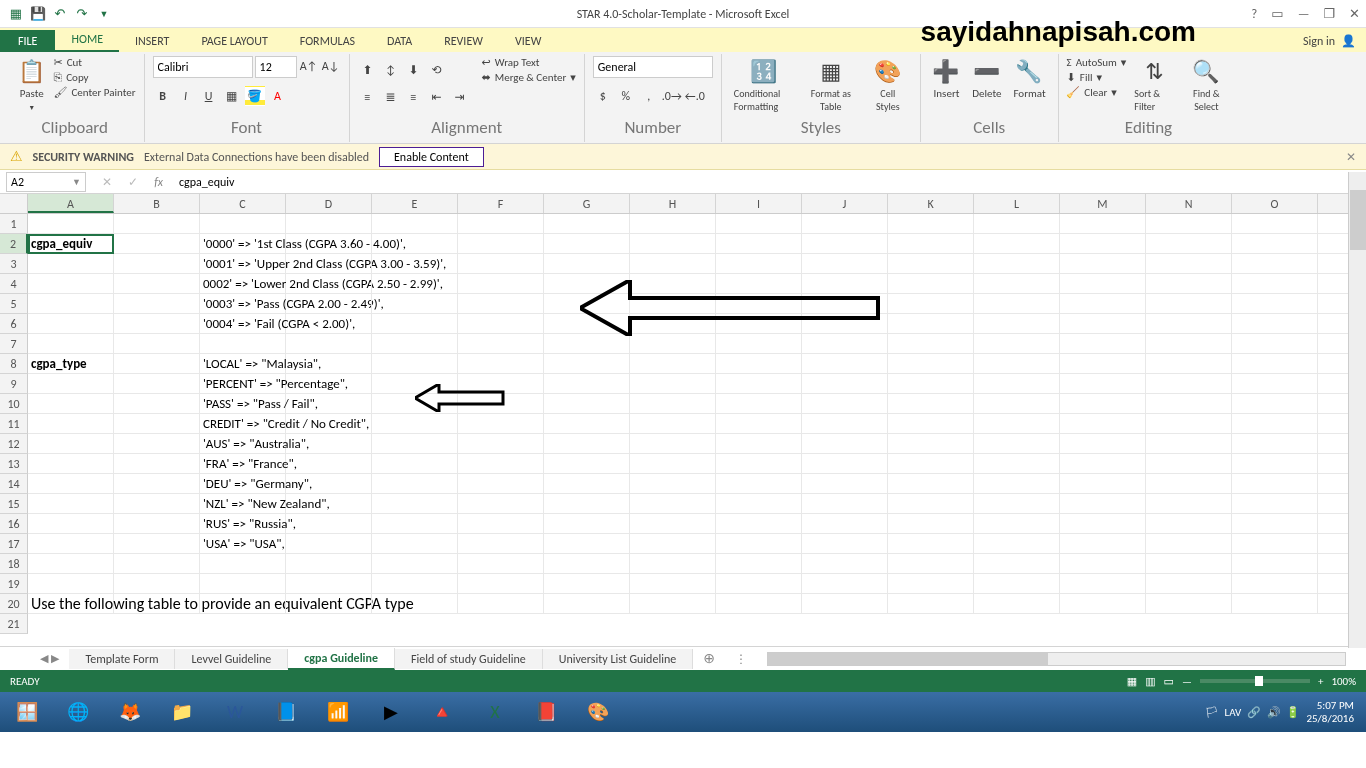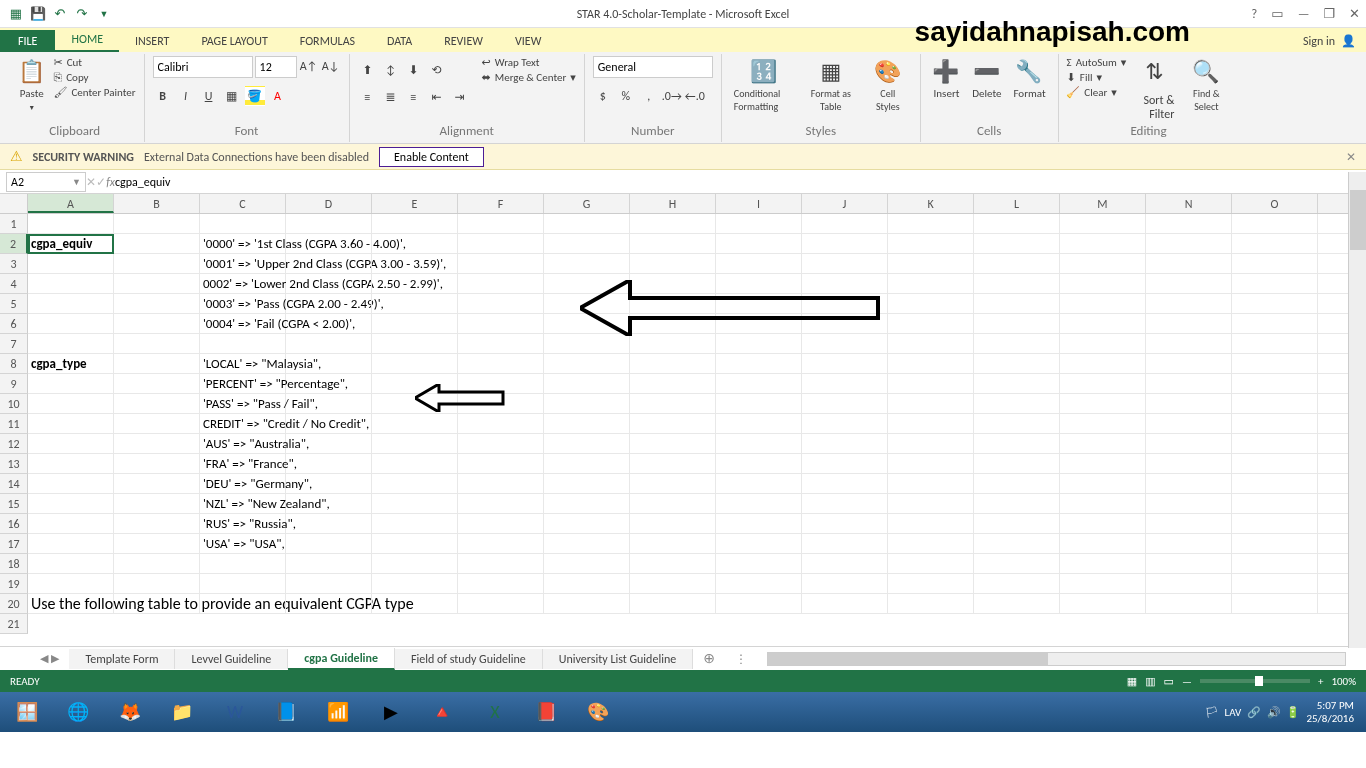--- a/index.html
+++ b/index.html
@@ -2,43 +2,43 @@
 <html><head>
 <meta charset="utf-8">
 <style>
 * { margin:0; padding:0; box-sizing:border-box; font-family:"Segoe UI",Calibri,Arial,sans-serif; }
 body { width:1366px; height:768px; overflow:hidden; background:#fff; font-size:12px; position:relative; }
 .titlebar { height:28px; background:#fff; display:flex; align-items:center; position:relative; border-bottom:1px solid #e1e1e1; }
 .qat { display:flex; align-items:center; gap:6px; padding-left:8px; }
 .qat-icon { width:16px; height:16px; display:flex; align-items:center; justify-content:center; font-size:13px; color:#217346; }
 .title-center { position:absolute; left:50%; transform:translateX(-50%); font-size:12px; color:#444; }
 .title-right { position:absolute; right:6px; display:flex; align-items:center; gap:14px; font-size:13px; color:#666; }
-.watermark { position:absolute; right:176px; top:16px; font-size:28px; font-weight:bold; color:#000; z-index:20; font-family:Arial,sans-serif; }
+.watermark { position:absolute; right:170px; top:16px; font-size:28px; font-weight:bold; color:#000; z-index:20; font-family:Arial,sans-serif; }
 .tabs { height:24px; background:#fef9c3; display:flex; align-items:flex-end; padding-left:0; }
 .file-tab { background:#217346; color:#fff; padding:4px 18px; font-size:12px; }
 .tab { padding:4px 16px; font-size:12px; color:#444; text-transform:uppercase; }
 .tab.active { color:#217346; border-bottom:2px solid #217346; }
 .signin { margin-left:auto; padding:4px 10px; font-size:12px; color:#444; display:flex; align-items:flex-start; gap:6px; }
 .ribbon { height:92px; background:#f3f3f3; border-bottom:1px solid #d4d4d4; display:flex; padding:2px 6px 0; }
 .group { border-right:1px solid #d4d4d4; padding:2px 8px 0; display:flex; flex-direction:column; justify-content:space-between; height:88px; position:relative; }
-.group-label { text-align:center; font-size:13px; color:#777; padding-bottom:4px; }
+.group-label { text-align:center; font-size:17px; color:#777; padding-bottom:4px; }
 .group-body { display:flex; gap:4px; align-items:flex-start; }
 .big-btn { display:flex; flex-direction:column; align-items:center; gap:2px; padding:2px 4px; font-size:11px; color:#444; }
 .big-btn .ic { font-size:22px; }
 .small-row { display:flex; flex-direction:column; gap:2px; font-size:11px; color:#444; }
 .small-row span { display:flex; align-items:center; gap:4px; white-space:nowrap; }
 .font-sel { border:1px solid #ccc; background:#fff; padding:2px 4px; font-size:12px; width:100px; height:22px; }
 .size-sel { border:1px solid #ccc; background:#fff; padding:2px 4px; font-size:12px; width:42px; height:22px; }
 .btnrow { display:flex; gap:3px; align-items:center; margin-top:4px; }
 .mini { width:20px; height:20px; display:flex; align-items:center; justify-content:center; font-size:12px; color:#444; border:1px solid transparent; }
 .secwarn { height:26px; background:#fdf6d9; border-bottom:1px solid #e6dca0; display:flex; align-items:center; gap:10px; padding:0 10px; font-size:12px; color:#555; position:relative; }
 .secwarn .shield { color:#d9a400; font-size:14px; }
 .enable-btn { border:1px solid #4c1d95; background:#fff; padding:2px 14px; font-size:12px; }
 .secwarn .close { position:absolute; right:10px; color:#888; }
-.fbar { height:24px; border-bottom:1px solid #d4d4d4; display:flex; align-items:center; padding:0 6px; gap:0; }
+.fbar { height:24px; border-bottom:1px solid #d4d4d4; display:flex; align-items:center; padding:0 6px; gap:16px; }
 .namebox { border:1px solid #ccc; width:80px; height:20px; padding:0 4px; font-size:12px; display:flex; align-items:center; }
 .fx { font-style:italic; color:#888; font-size:12px; }
 .fcontent { border:none; font-size:12px; flex:1; }
 .grid-wrap { position:relative; height:452px; overflow:hidden; }
 .colhead { display:flex; background:#f3f3f3; border-bottom:1px solid #ccc; height:20px; }
 .rowhead-spacer { width:28px; border-right:1px solid #ccc; background:#f3f3f3; }
 .ch { width:86px; border-right:1px solid #d4d4d4; text-align:center; font-size:12px; color:#555; line-height:20px; }
 .ch.sel { background:#d6e8d6; border-bottom:2px solid #217346; }
 .gbody { display:flex; }
 .rowheads { display:flex; flex-direction:column; width:28px; background:#f3f3f3; }
@@ -228,21 +228,21 @@
   </div>
   <div class="group" style="border-right:none;">
     <div class="group-body">
       <div class="small-row">
         <span>Σ <span>AutoSum</span> ▾</span>
         <span>⬇ <span>Fill</span> ▾</span>
         <span>🧹 <span>Clear</span> ▾</span>
       </div>
       <div class="big-btn">
           <span class="ic">⇅</span>
-          <span style="font-size:12px;width:40px;text-align:right;margin-top:6px;">Sort &amp; Filter</span>
+          <span style="font-size:10px;width:40px;text-align:left;">Sort &amp; Filter</span>
         </div>
       <div class="big-btn">
           <span class="ic">🔍</span>
           <span style="font-size:10px;width:40px;text-align:center;">Find &amp; Select</span>
         </div>
     </div>
     <div class="group-label">Editing</div>
   </div>
 </div>
 

